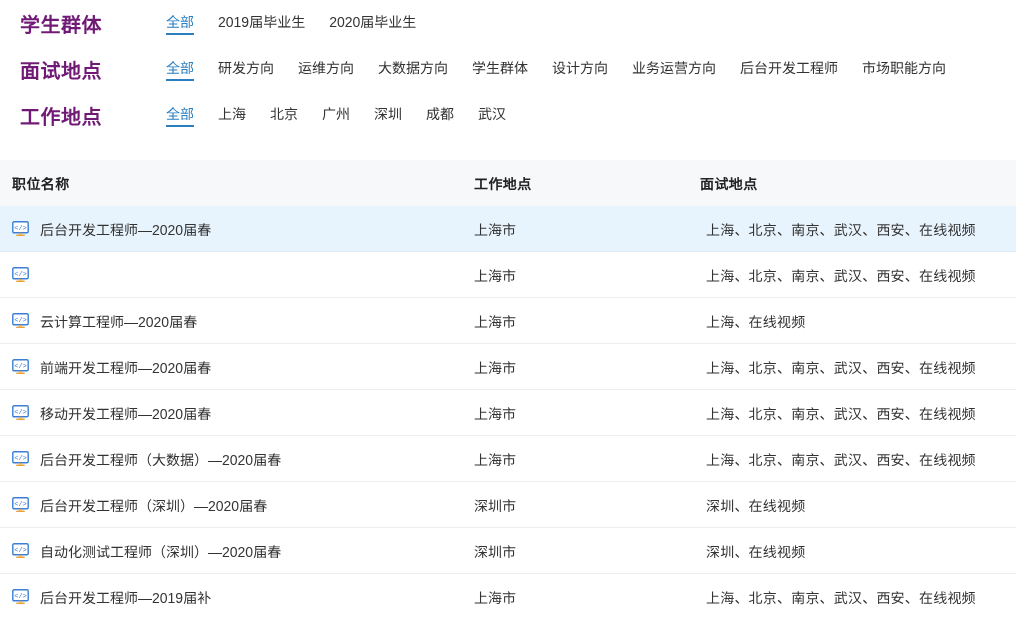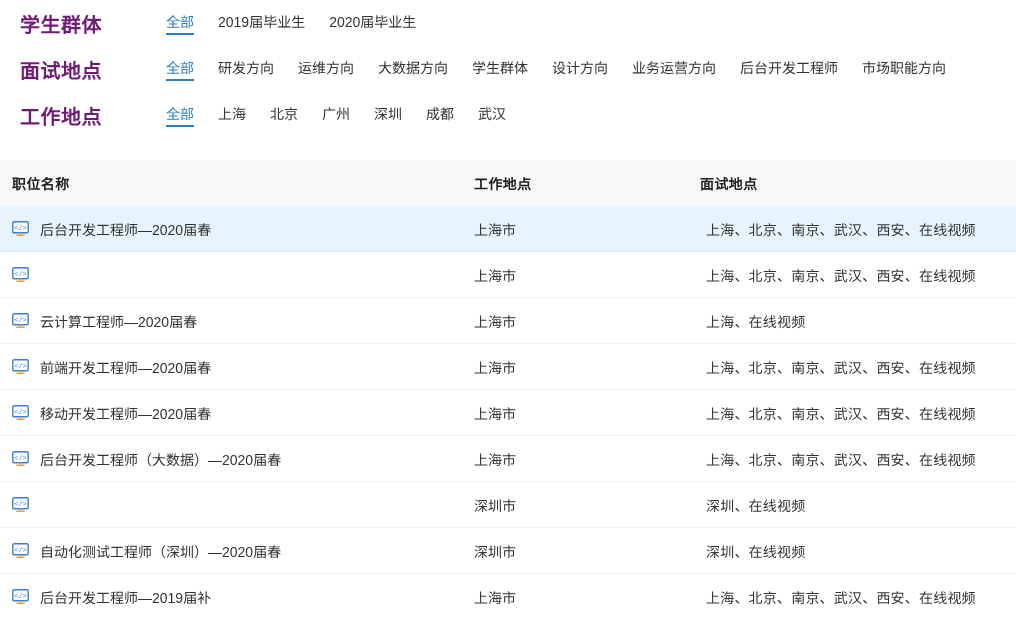--- a/index.html
+++ b/index.html
@@ -253,20 +253,21 @@
         <div class="cell col-interview interview-text">上海、北京、南京、武汉、西安、在线视频</div>
       </div>
       <div class="row table-row">
         <div class="cell col-title">
           <svg viewBox="0 0 17 16" class="job-icon">
             <rect x="0.8" y="0.8" width="15.4" height="11" rx="1.2" fill="#ffffff" stroke="#3a7fd5" stroke-width="1.4"></rect>
             <text x="8.5" y="8.7" text-anchor="middle" font-size="7" font-family="&quot;Liberation Mono&quot;, &quot;DejaVu Sans Mono&quot;, monospace" fill="#3a7fd5">&lt;/&gt;</text>
             <rect x="7.4" y="11.8" width="2.2" height="1.8" fill="#e8a33d"></rect>
             <rect x="4.2" y="13.5" width="8.6" height="1.5" rx="0.6" fill="#e8a33d"></rect>
           </svg>
+          <span class="job-title">后台开发工程师（深圳）—2020届春</span>
         </div>
         <div class="cell col-work">深圳市</div>
         <div class="cell col-interview interview-text">深圳、在线视频</div>
       </div>
       <div class="row table-row">
         <div class="cell col-title">
           <svg viewBox="0 0 17 16" class="job-icon">
             <rect x="0.8" y="0.8" width="15.4" height="11" rx="1.2" fill="#ffffff" stroke="#3a7fd5" stroke-width="1.4"></rect>
             <text x="8.5" y="8.7" text-anchor="middle" font-size="7" font-family="&quot;Liberation Mono&quot;, &quot;DejaVu Sans Mono&quot;, monospace" fill="#3a7fd5">&lt;/&gt;</text>
             <rect x="7.4" y="11.8" width="2.2" height="1.8" fill="#e8a33d"></rect>

